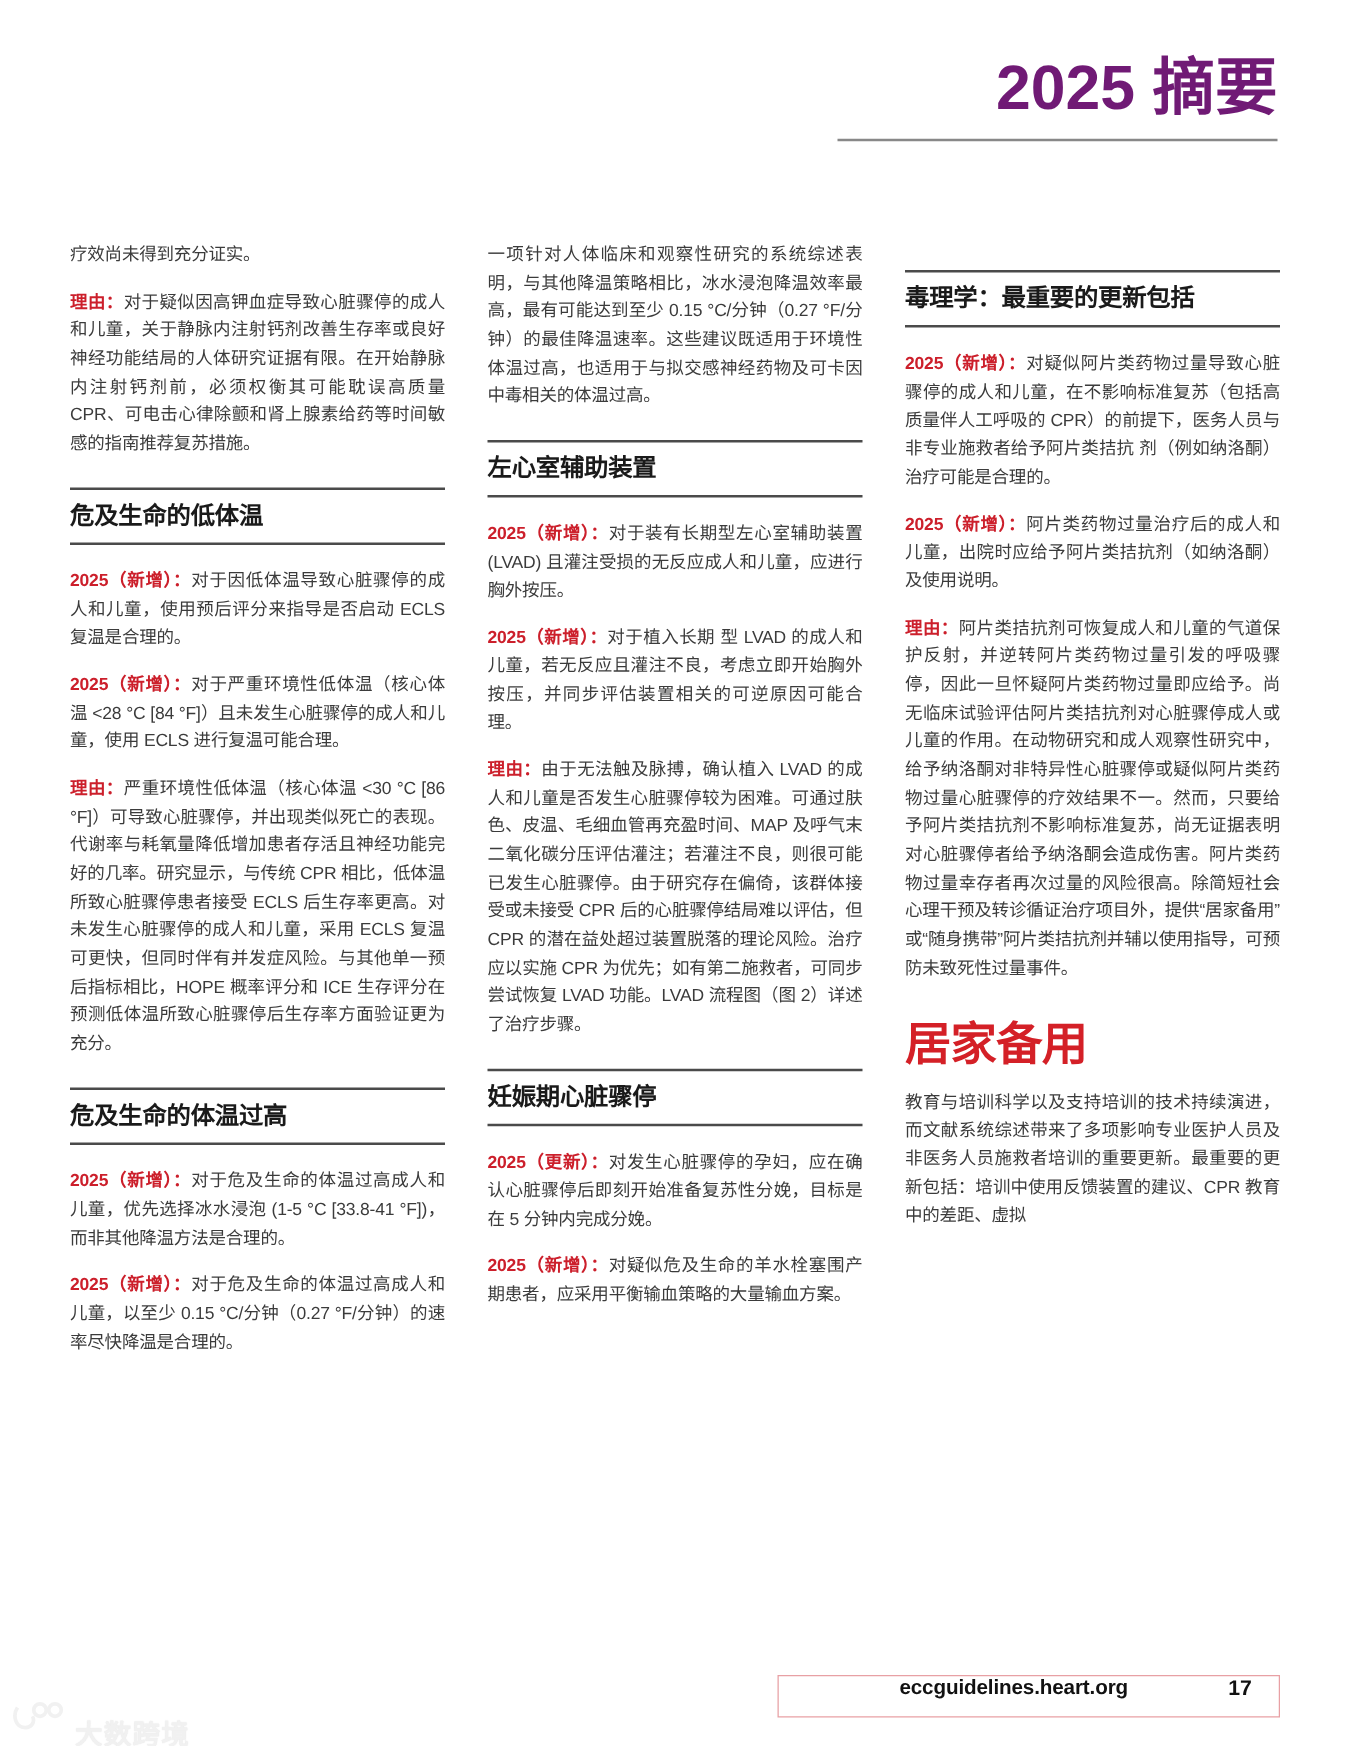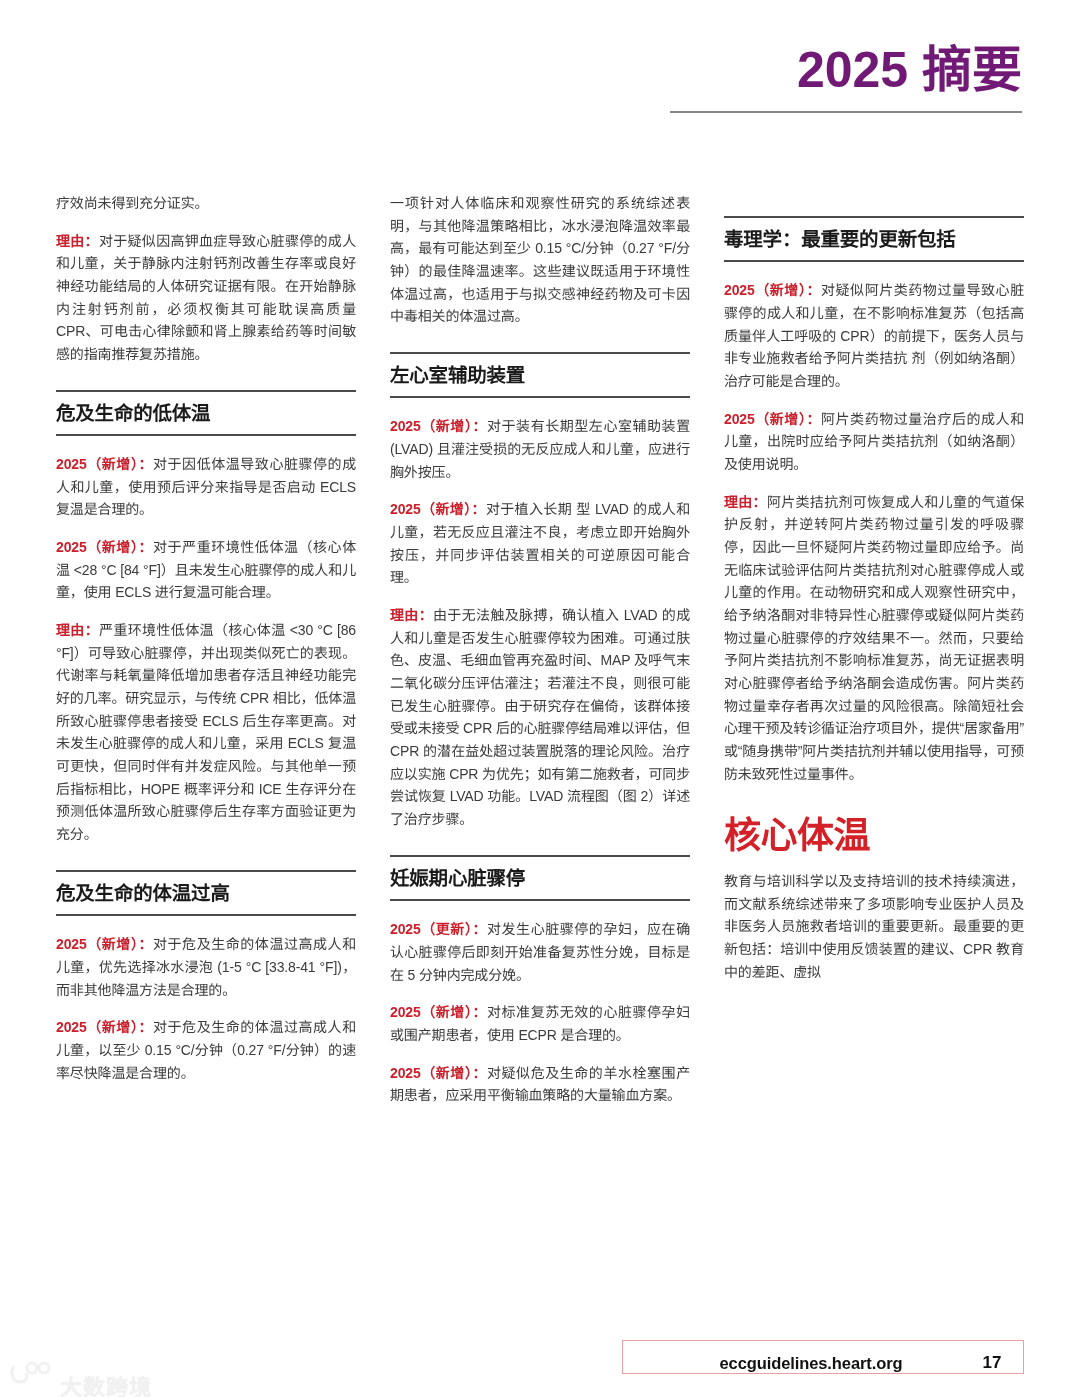--- a/index.html
+++ b/index.html
@@ -98,21 +98,21 @@
   
   .footer {
     position: absolute;
     left: 622px;
     top: 1340px;
     width: 402px;
     height: 34px;
     border: 1.5px solid #e8a0a4;
     box-sizing: border-box;
     display: flex;
-    align-items: flex-end;
+    align-items: flex-start;
   }
   .footer-url {
     flex: 1;
     text-align: center;
     font-size: 16.5px;
     font-weight: 800;
     color: #111111;
     letter-spacing: -0.1px;
     padding-left: 38px;
   }
@@ -180,31 +180,30 @@
         <div class="section-head">
           <div class="section-head-text">左心室辅助装置</div>
         </div>
         <p class="para"><span class="lead">2025（新增）：</span><span>对于装有长期型左心室辅助装置 (LVAD) 且灌注受损的无反应成人和儿童，应进行胸外按压。</span></p>
         <p class="para"><span class="lead">2025（新增）：</span><span>对于植入长期 型 LVAD 的成人和儿童，若无反应且灌注不良，考虑立即开始胸外按压，并同步评估装置相关的可逆原因可能合理。</span></p>
         <p class="para"><span class="lead">理由：</span><span>由于无法触及脉搏，确认植入 LVAD 的成人和儿童是否发生心脏骤停较为困难。可通过肤色、皮温、毛细血管再充盈时间、MAP 及呼气末二氧化碳分压评估灌注；若灌注不良，则很可能已发生心脏骤停。由于研究存在偏倚，该群体接受或未接受 CPR 后的心脏骤停结局难以评估，但 CPR 的潜在益处超过装置脱落的理论风险。治疗应以实施 CPR 为优先；如有第二施救者，可同步尝试恢复 LVAD 功能。LVAD 流程图（图 2）详述了治疗步骤。</span></p>
         <div class="section-head">
           <div class="section-head-text">妊娠期心脏骤停</div>
         </div>
         <p class="para"><span class="lead">2025（更新）：</span><span>对发生心脏骤停的孕妇，应在确认心脏骤停后即刻开始准备复苏性分娩，目标是在 5 分钟内完成分娩。</span></p>
-        <p class="para"><span class="lead">2025（新增）：</span><span>对标准复苏无效的心脏骤停孕妇或围产期患者，使用 ECPR 是合理的。</span></p>
         <p class="para"><span class="lead">2025（新增）：</span><span>对疑似危及生命的羊水栓塞围产期患者，应采用平衡输血策略的大量输血方案。</span></p>
       </div>
     <div class="col">
         <div class="section-head">
           <div class="section-head-text">毒理学：最重要的更新包括</div>
         </div>
         <p class="para"><span class="lead">2025（新增）：</span><span>对疑似阿片类药物过量导致心脏骤停的成人和儿童，在不影响标准复苏（包括高质量伴人工呼吸的 CPR）的前提下，医务人员与非专业施救者给予阿片类拮抗 剂（例如纳洛酮）治疗可能是合理的。</span></p>
         <p class="para"><span class="lead">2025（新增）：</span><span>阿片类药物过量治疗后的成人和儿童，出院时应给予阿片类拮抗剂（如纳洛酮）及使用说明。</span></p>
         <p class="para"><span class="lead">理由：</span><span>阿片类拮抗剂可恢复成人和儿童的气道保护反射，并逆转阿片类药物过量引发的呼吸骤停，因此一旦怀疑阿片类药物过量即应给予。尚无临床试验评估阿片类拮抗剂对心脏骤停成人或儿童的作用。在动物研究和成人观察性研究中，给予纳洛酮对非特异性心脏骤停或疑似阿片类药物过量心脏骤停的疗效结果不一。然而，只要给予阿片类拮抗剂不影响标准复苏，尚无证据表明对心脏骤停者给予纳洛酮会造成伤害。阿片类药物过量幸存者再次过量的风险很高。除简短社会心理干预及转诊循证治疗项目外，提供“居家备用”或“随身携带”阿片类拮抗剂并辅以使用指导，可预防未致死性过量事件。</span></p>
-        <div class="chapter-head">核心体温</div>
+        <div class="chapter-head">居家备用</div>
         <p class="para"><span>教育与培训科学以及支持培训的技术持续演进，而文献系统综述带来了多项影响专业医护人员及非医务人员施救者培训的重要更新。最重要的更新包括：培训中使用反馈装置的建议、CPR 教育中的差距、虚拟</span></p>
       </div>
   </div>
 
   <div class="footer">
     <div class="footer-url">eccguidelines.heart.org</div>
     <div class="footer-page">17</div>
   </div>
 
   <div class="watermark">

